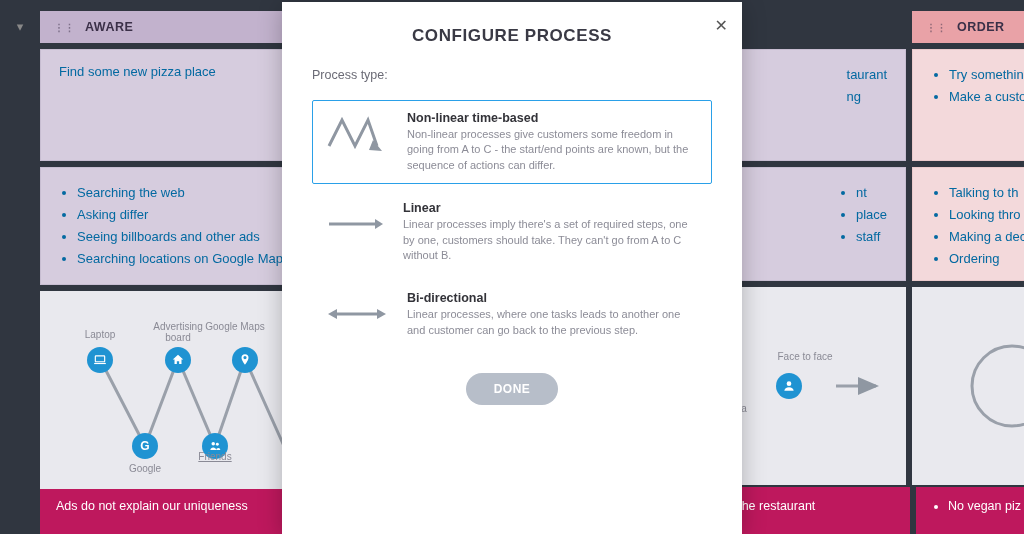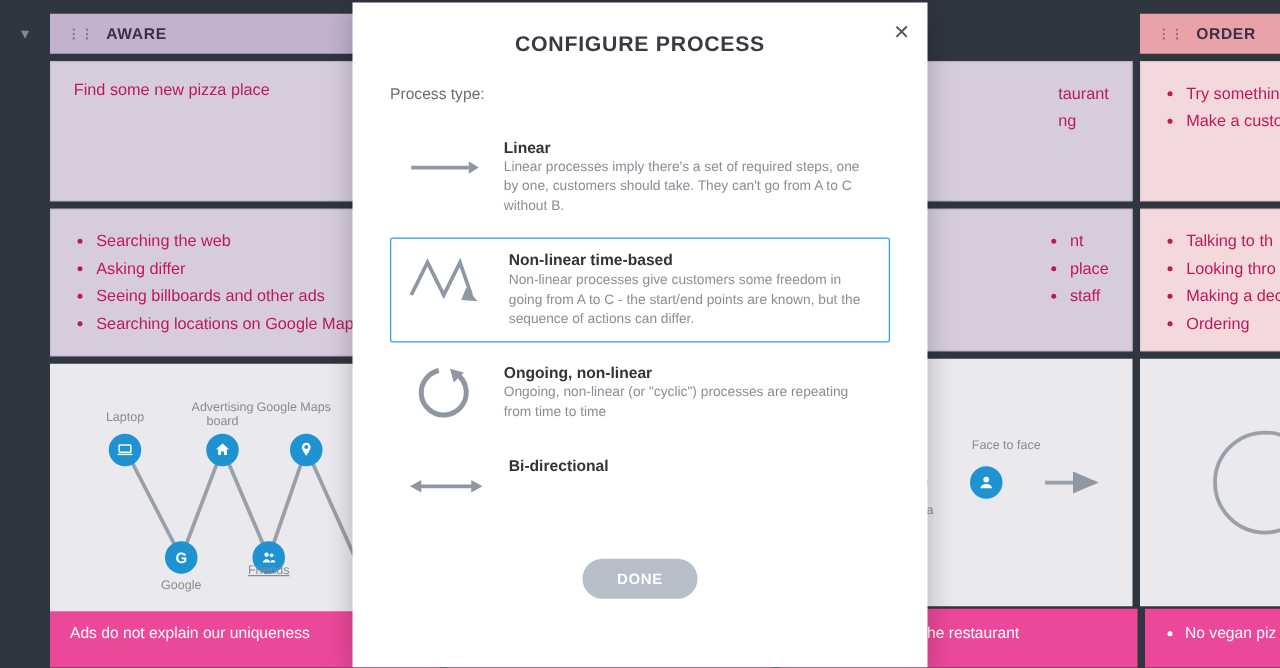--- a/index.html
+++ b/index.html
@@ -5,33 +5,33 @@
   *{box-sizing:border-box;margin:0;padding:0;}
   body{font-family:"Segoe UI",Arial,sans-serif;background:#303640;width:1024px;height:534px;overflow:hidden;position:relative;font-size:13px;color:#333;}
   .board{position:absolute;top:0;left:0;right:0;bottom:0;padding:1px 0 0 40px;}
   .dropdown-tab{position:absolute;left:0;top:10px;width:40px;height:32px;display:flex;align-items:center;justify-content:center;color:#888;}
   .cols{display:flex;gap:6px;}
   .col{flex:0 0 312px;display:flex;flex-direction:column;gap:6px;}
   .col-head{height:32px;display:flex;align-items:center;padding:0 14px;font-weight:600;font-size:12.5px;letter-spacing:.5px;color:#3b3048;margin-top:10px;}
   .col-head.aware{background:#c2b2cd;}
   .col-head.order{background:#e9a2a7;}
   .col-head .grip{margin-right:10px;opacity:.5;font-size:10px;}
-  .card{background:#d6ccde;border:1px solid #c7bdd1;padding:14px 18px;color:#be185d;font-size:13px;}
+  .card{background:#d6ccde;border:1px solid #c7bdd1;padding:14px 18px;color:#0369a1;font-size:13px;}
   .card.order{background:#f3d9db;border-color:#eac9cb;}
   .card ul{list-style:disc;padding-left:18px;line-height:1.7;}
   .card.tall{height:112px;}
   .journey{background:#e9e9ee;height:198px;}
   .journey.left{position:relative;}
   .icon-node{position:absolute;width:26px;height:26px;background:#1f93d2;border-radius:50%;display:flex;align-items:center;justify-content:center;color:#fff;}
   .node-label{position:absolute;font-size:10px;color:#8a8a95;text-align:center;width:60px;transform:translateX(-50%);}
   .journey svg.zig{position:absolute;left:0;top:0;}
   .journey.mid{display:flex;align-items:center;justify-content:flex-end;padding-right:20px;}
   .arrow-row{display:flex;align-items:center;gap:34px;}
   .issues{display:flex;gap:6px;margin-top:-2px;}
-  .issue{background:#ec4899;color:#fff;padding:12px 16px;font-size:12.5px;height:48px;}
+  .issue{background:#be185d;color:#fff;padding:12px 16px;font-size:12.5px;height:48px;}
   .issue.w1{flex:0 0 312px}
   .issue.w2{flex:0 0 260px}
   .issue.w3{flex:0 0 286px}
   .issue.w4{flex:0 0 156px}
 
   
   .overlay{position:absolute;inset:0;display:flex;justify-content:center;padding-top:0;}
   .modal{background:#fff;width:460px;box-shadow:0 4px 22px rgba(0,0,0,.25);padding:24px 30px 22px;position:relative;margin-top:2px;}
   .modal h1{text-align:center;font-size:17px;font-weight:700;letter-spacing:.6px;color:#3a3a45;margin-bottom:22px;}
   .close{position:absolute;top:14px;right:14px;font-size:16px;color:#555;cursor:pointer;}
@@ -205,68 +205,57 @@
       </div>
   </div>
 </div>
 
 <div class="overlay">
   <div class="modal">
     <div class="close">✕</div>
     <h1>CONFIGURE PROCESS</h1>
     <div class="label">Process type:</div>
 
+    <div class="opt selected">
+      <div class="glyph">
+        <svg width="64" height="44">
+            <polyline points="4,34 17,8 30,34 43,8 52,34" class="arrow-line"></polyline>
+            <path d="M48 28 L57 39 L44 38 Z" class="arrow-head"></path>
+          </svg>
+      </div>
+      <div class="txt">
+          <b>Non-linear time-based</b>
+          <span>Non-linear processes give customers some freedom in going from A to C - the start/end points are known, but the sequence of actions can differ.</span>
+        </div>
+    </div>
+
     <div class="opt">
       <div class="glyph">
         <svg width="60" height="20">
             <line x1="4" y1="10" x2="50" y2="10" class="arrow-line"></line>
             <path d="M50 5 L58 10 L50 15 Z" class="arrow-head"></path>
           </svg>
       </div>
       <div class="txt">
           <b>Linear</b>
           <span>Linear processes imply there's a set of required steps, one by one, customers should take. They can't go from A to C without B.</span>
         </div>
     </div>
 
-    <div class="opt selected">
-      <div class="glyph">
-        <svg width="64" height="44">
-            <polyline points="4,34 17,8 30,34 43,8 52,34" class="arrow-line"></polyline>
-            <path d="M48 28 L57 39 L44 38 Z" class="arrow-head"></path>
-          </svg>
-      </div>
-      <div class="txt">
-          <b>Non-linear time-based</b>
-          <span>Non-linear processes give customers some freedom in going from A to C - the start/end points are known, but the sequence of actions can differ.</span>
-        </div>
-    </div>
-
-    <div class="opt">
-      <div class="glyph">
-        <svg width="50" height="48">
-            <circle cx="25" cy="24" r="18" class="circ" stroke-dasharray="96 20" transform="rotate(-50 25 24)"></circle>
-            <path d="M30 5 L41 8 L33 16 Z" class="arrow-head"></path>
-          </svg>
-      </div>
-      <div class="txt">
-          <b>Ongoing, non-linear</b>
-          <span>Ongoing, non-linear (or "cyclic") processes are repeating from time to time</span>
-        </div>
-    </div>
 
     <div class="opt">
       <div class="glyph">
         <svg width="64" height="20">
             <line x1="10" y1="10" x2="54" y2="10" class="arrow-line"></line>
             <path d="M12 5 L3 10 L12 15 Z" class="arrow-head"></path>
             <path d="M52 5 L61 10 L52 15 Z" class="arrow-head"></path>
           </svg>
       </div>
       <div class="txt">
           <b>Bi-directional</b>
+          <span>Linear processes, where one tasks leads to another one and customer can go back to the previous step.</span>
         </div>
     </div>
 
 
     <button class="done">DONE</button>
   </div>
 </div>
 
 </body></html>

